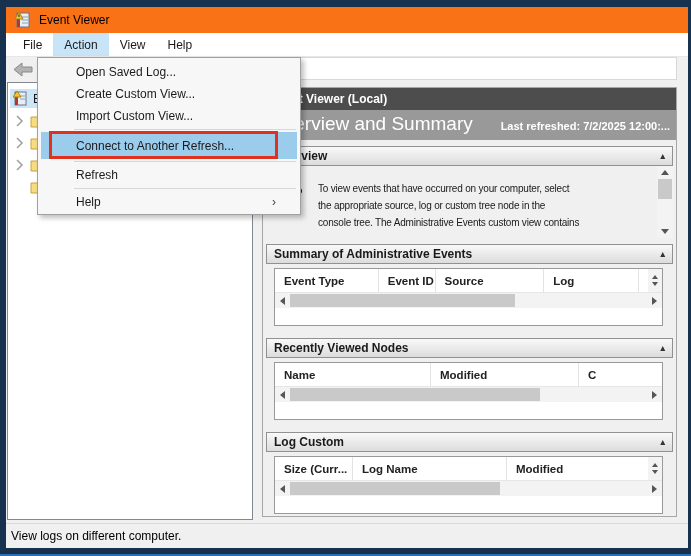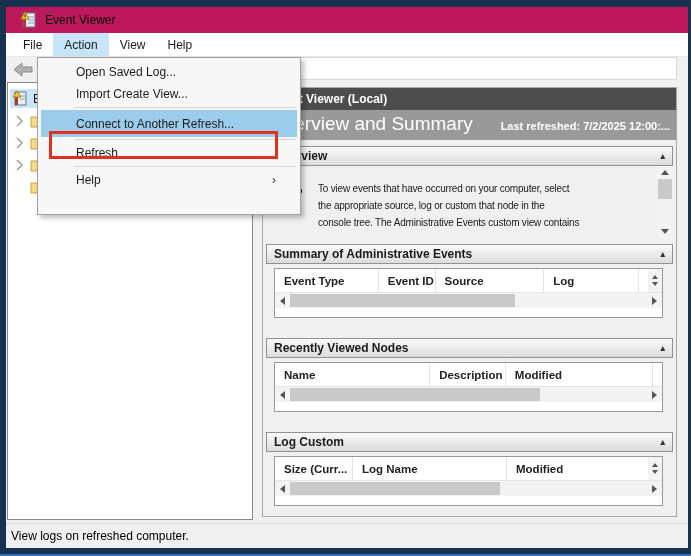--- a/index.html
+++ b/index.html
@@ -5,21 +5,21 @@
   * { box-sizing: border-box; margin: 0; padding: 0; }
   html,body { width:691px; height:556px; }
   body { font-family:"Liberation Sans", sans-serif; font-size:12px; color:#1a1a1a; }
 
   .frame { position:relative; width:691px; height:556px; background:#17324f; overflow:hidden; }
   .frame-bottom-line { position:absolute; left:0; right:0; bottom:0; height:2px; background:#2f6db3; }
 
   .window { position:absolute; left:6px; top:7px; width:682px; height:541px; background:#f0f0f0; overflow:hidden; }
 
   
-  .titlebar { position:absolute; left:0; top:0; width:100%; height:26px; background:#be185d; display:flex; align-items:center; padding-left:15px; }
+  .titlebar { position:absolute; left:0; top:0; width:100%; height:26px; background:#f97316; display:flex; align-items:center; padding-left:9px; }
   .titlebar .app-title { margin-left:8px; font-size:12px; color:#000; }
 
   
   .menubar { position:absolute; left:0; top:26px; width:100%; height:24px; background:#ffffff; border-bottom:1px solid #e7e7e7; display:flex; align-items:stretch; padding-left:6px; }
   .mb-item { display:flex; align-items:center; padding:0 11px; cursor:default; }
   .mb-item.active { background:#c8e4f8;padding-left:11px; }
 
   
   .toolbar { position:absolute; left:0; top:50px; width:256px; height:25px; background:#f0f0f0; display:flex; align-items:center; padding-left:7px; }
   .tb-icon { margin-right:6px; display:block; }
@@ -53,21 +53,21 @@
   .ov-bullet { position:absolute; left:30px; top:22px; width:6px; height:6px; border-radius:50%; background:#111; }
   .ov-text { position:absolute; left:52px; top:14px; right:20px; font-size:10px; letter-spacing:-0.2px; line-height:17px; color:#1a1a1a; }
   .ov-text div { white-space:nowrap; overflow:hidden; }
   .vscroll { position:absolute; right:0; top:0; bottom:0; width:16px; background:#f3f3f3; }
   .vscroll .btn { height:13px; display:flex; align-items:center; justify-content:center; }
   .vscroll .btn.down { position:absolute; bottom:0; left:0; right:0; }
   .vscroll .thumb { position:absolute; top:13px; left:1px; right:1px; height:20px; background:#c9c9c9; }
 
   
   .tbl-zone { height:58px; }
-  .tbl { margin:4px 10px 0 8px; background:#fff; border:1px solid #999; height:50px; display:flex; flex-direction:column; }
+  .tbl { margin:4px 10px 0 8px; background:#fff; border:1px solid #999; height:58px; display:flex; flex-direction:column; }
   .tbl-head { height:23px; display:flex; align-items:stretch; overflow:hidden; }
   .th { display:flex; align-items:center; padding-left:9px; font-size:11.5px; font-weight:600; color:#222; border-right:1px solid #e3e3e3; white-space:nowrap; overflow:hidden; }
   .th.flexcol { flex:1; border-right:none; }
   .spinner { width:14px; background:#f3f3f3; display:flex; flex-direction:column; align-items:center; justify-content:center; gap:3px; }
   .hscroll { height:16px; background:#f3f3f3; border-top:1px solid #e6e6e6; position:relative; display:flex; align-items:center; }
   .hs-btn { width:15px; height:100%; display:flex; align-items:center; justify-content:center; }
   .hs-btn.right { position:absolute; right:0; top:0; }
   .hs-thumb { position:absolute; top:1px; bottom:1px; left:15px; background:#c9c9c9; }
 
   
@@ -194,21 +194,21 @@
 
       <div class="section">
         <div class="sec-header">
           <span class="sec-title">Overview</span>
           <span class="collapse-btn">▴</span>
         </div>
         <div class="ov-body">
           <div class="ov-bullet"></div>
           <div class="ov-text">
             <div>To view events that have occurred on your computer, select</div>
-            <div>the appropriate source, log or custom that node in the</div>
+            <div>the appropriate source, log or custom tree node in the</div>
             <div>console tree. The Administrative Events custom view contains</div>
           </div>
           <div class="vscroll">
             <div class="btn">
                 <div class="tri-up"></div>
               </div>
             <div class="thumb"></div>
             <div class="btn down">
                 <div class="tri-down"></div>
               </div>
@@ -253,21 +253,20 @@
 
       <div class="section">
         <div class="sec-header">
           <span class="sec-title">Recently Viewed Nodes</span>
           <span class="collapse-btn">▴</span>
         </div>
         <div class="tbl-zone">
           <div class="tbl">
             <div class="tbl-head">
               <div class="th" style="width:156px;">Name</div>
-              <div class="th" style="width:76px;">Description</div>
               <div class="th" style="width:148px;">Modified</div>
               <div class="th flexcol">C</div>
             </div>
             <div class="hscroll">
               <div class="hs-btn">
                   <div class="tri-left"></div>
                 </div>
               <div class="hs-thumb" style="width:250px;"></div>
               <div class="hs-btn right">
                   <div class="tri-right"></div>
@@ -303,26 +302,27 @@
               <div class="hs-btn right">
                   <div class="tri-right"></div>
                 </div>
             </div>
           </div>
         </div>
       </div>
     </div>
 
     <div class="statusbar">
-      <span>View logs on refreshed computer.</span>
+      <span>View logs on different computer.</span>
     </div>
 
     <div class="menu-popup">
       <div class="menu-item">Open Saved Log...</div>
-      <div class="menu-item">Import Create View...</div>
+      <div class="menu-item">Create Custom View...</div>
+      <div class="menu-item">Import Custom View...</div>
       <div class="menu-sep"></div>
       <div class="menu-item highlighted">Connect to Another Refresh...</div>
       <div class="menu-sep"></div>
       <div class="menu-item">Refresh</div>
       <div class="menu-sep"></div>
       <div class="menu-item">
         <span>Help</span>
         <span class="submenu-arrow">›</span>
       </div>
       <div class="annotation-box"></div>

